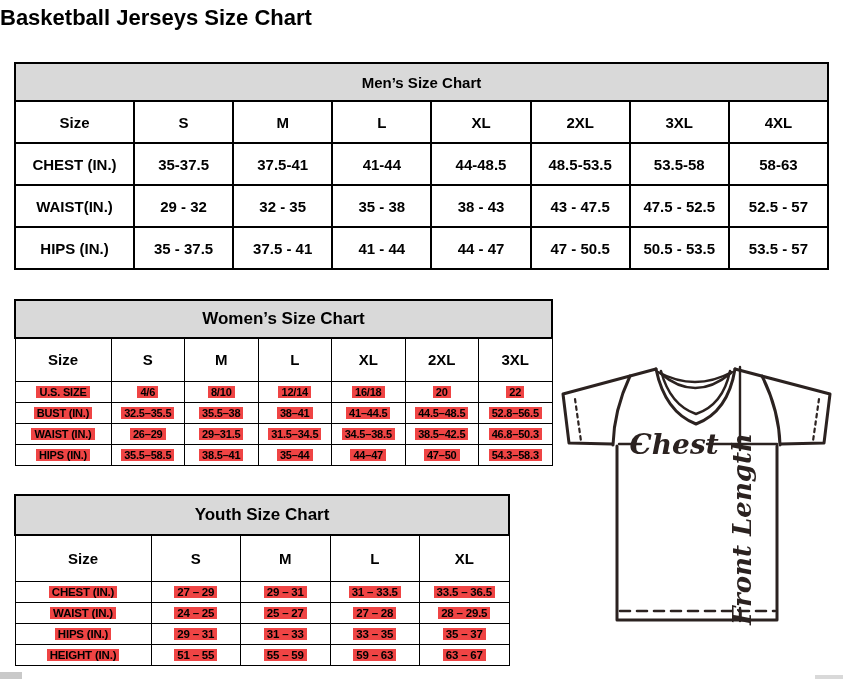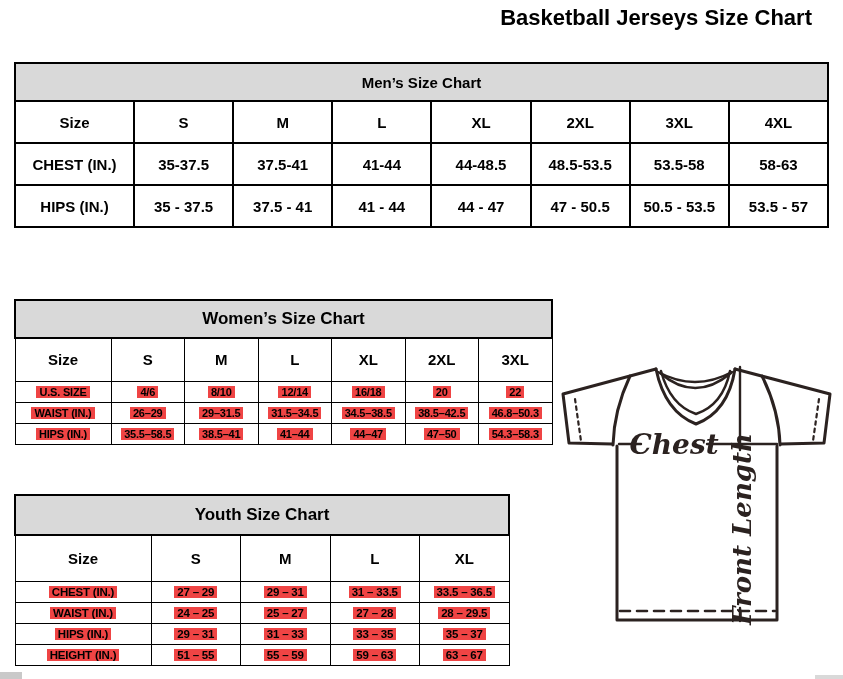--- a/index.html
+++ b/index.html
@@ -1,21 +1,21 @@
 <!DOCTYPE html>
 <html><head>
 <meta charset="utf-8">
 <style>
   html,body{margin:0;padding:0;background:#fff;}
   #stage{
     position:relative;width:843px;height:679px;background:#fff;overflow:hidden;
     font-family:"Liberation Sans",sans-serif;color:#000;
   }
   .page-title{
-    position:absolute;left:0;top:5px;width:812px;text-align:right;
+    position:absolute;left:0;top:5px;width:812px;text-align:left;
     font-size:22px;font-weight:bold;letter-spacing:0px;
   }
   table.tbl{
     position:absolute;border-collapse:collapse;table-layout:fixed;background:#fff;
   }
   table.tbl td{
     border:2px solid #000;text-align:center;vertical-align:middle;
     font-weight:bold;overflow:hidden;white-space:nowrap;
   }
   td.band{background:#d9d9d9;font-size:17px;}
@@ -82,20 +82,30 @@
       <td>CHEST (IN.)</td>
       <td>35-37.5</td>
       <td>37.5-41</td>
       <td>41-44</td>
       <td>44-48.5</td>
       <td>48.5-53.5</td>
       <td>53.5-58</td>
       <td>58-63</td>
     </tr>
     <tr class="datarow">
+      <td>WAIST(IN.)</td>
+      <td>29 - 32</td>
+      <td>32 - 35</td>
+      <td>35 - 38</td>
+      <td>38 - 43</td>
+      <td>43 - 47.5</td>
+      <td>47.5 - 52.5</td>
+      <td>52.5 - 57</td>
+    </tr>
+    <tr class="datarow">
       <td>HIPS (IN.)</td>
       <td>35 - 37.5</td>
       <td>37.5 - 41</td>
       <td>41 - 44</td>
       <td>44 - 47</td>
       <td>47 - 50.5</td>
       <td>50.5 - 53.5</td>
       <td>53.5 - 57</td>
     </tr>
   </tbody>
@@ -127,33 +137,42 @@
     <tr class="datarow">
       <td><span class="hl">U.S. SIZE</span></td>
       <td><span class="hl">4/6</span></td>
       <td><span class="hl">8/10</span></td>
       <td><span class="hl">12/14</span></td>
       <td><span class="hl">16/18</span></td>
       <td><span class="hl">20</span></td>
       <td><span class="hl">22</span></td>
     </tr>
     <tr class="datarow">
+      <td><span class="hl">BUST (IN.)</span></td>
+      <td><span class="hl">32.5–35.5</span></td>
+      <td><span class="hl">35.5–38</span></td>
+      <td><span class="hl">38–41</span></td>
+      <td><span class="hl">41–44.5</span></td>
+      <td><span class="hl">44.5–48.5</span></td>
+      <td><span class="hl">52.8–56.5</span></td>
+    </tr>
+    <tr class="datarow">
       <td><span class="hl">WAIST (IN.)</span></td>
       <td><span class="hl">26–29</span></td>
       <td><span class="hl">29–31.5</span></td>
       <td><span class="hl">31.5–34.5</span></td>
       <td><span class="hl">34.5–38.5</span></td>
       <td><span class="hl">38.5–42.5</span></td>
       <td><span class="hl">46.8–50.3</span></td>
     </tr>
     <tr class="datarow">
       <td><span class="hl">HIPS (IN.)</span></td>
       <td><span class="hl">35.5–58.5</span></td>
       <td><span class="hl">38.5–41</span></td>
-      <td><span class="hl">41–44</span></td>
+      <td><span class="hl">35–44</span></td>
       <td><span class="hl">44–47</span></td>
       <td><span class="hl">47–50</span></td>
       <td><span class="hl">54.3–58.3</span></td>
     </tr>
   </tbody>
     </table>
 
   <table class="tbl" id="youth">
     <colgroup>
         <col style="width:136px">

